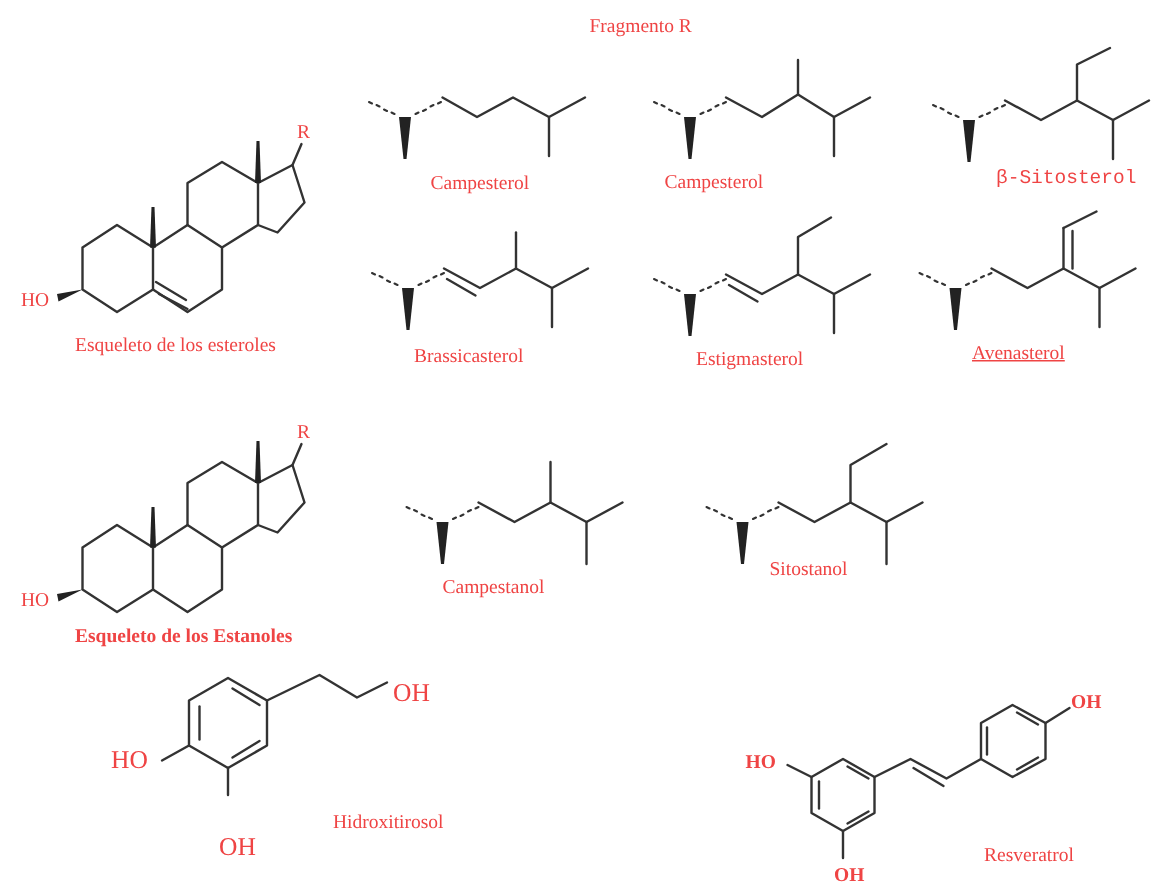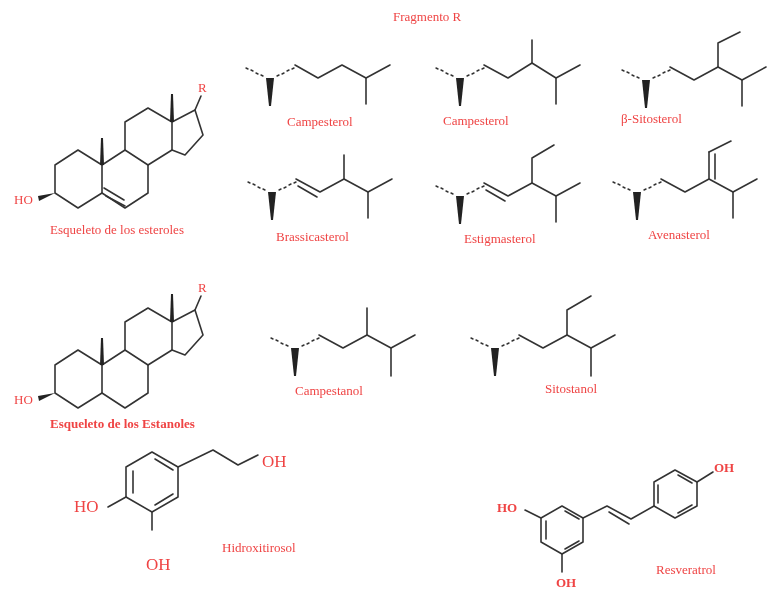--- a/index.html
+++ b/index.html
@@ -125,26 +125,26 @@
 
   <g>
     <use href="#stereo" x="495" y="348"></use>
     <polyline points="519,335 543,348 567,335 591,348 615,335"></polyline>
     <polyline points="567,335 567,310 591,296"></polyline>
     <line x1="591" y1="348" x2="591" y2="376"></line>
   </g>
 </svg>
 <div class="lbl" style="left:287px;top:114px;">Campesterol</div>
 <div class="lbl" style="left:443px;top:113px;">Campesterol</div>
-<div class="lbl" style="left:621px;top:111px;">β-Sitosterol</div>
+<div class="lbl" style="left:664px;top:111px;font-family:Liberation Mono, monospace;">β-Sitosterol</div>
 <div class="lbl" style="left:276px;top:229px;">Brassicasterol</div>
 <div class="lbl" style="left:464px;top:231px;">Estigmasterol</div>
-<div class="lbl" style="left:648px;top:227px;">Avenasterol</div>
+<div class="lbl" style="left:648px;top:227px;text-decoration:underline;">Avenasterol</div>
 <div class="lbl" style="left:295px;top:383px;">Campestanol</div>
-<div class="lbl" style="left:513px;top:381px;margin-left:32px;">Sitostanol</div>
+<div class="lbl" style="left:513px;top:371px;">Sitostanol</div>
 
 <svg class="mol" width="772" height="594">
   <polygon class="ring" points="126,467 152,452 178,467 178,497 152,512 126,497"></polygon>
   <line x1="133" y1="471" x2="133" y2="493"></line>
   <line x1="155" y1="459" x2="173" y2="470"></line>
   <line x1="155" y1="505" x2="173" y2="494"></line>
   <polyline points="178,467 213,450 238,465 258,455"></polyline>
   <line x1="126" y1="497" x2="108" y2="507"></line>
   <line x1="152" y1="512" x2="152" y2="530"></line>
 </svg>

